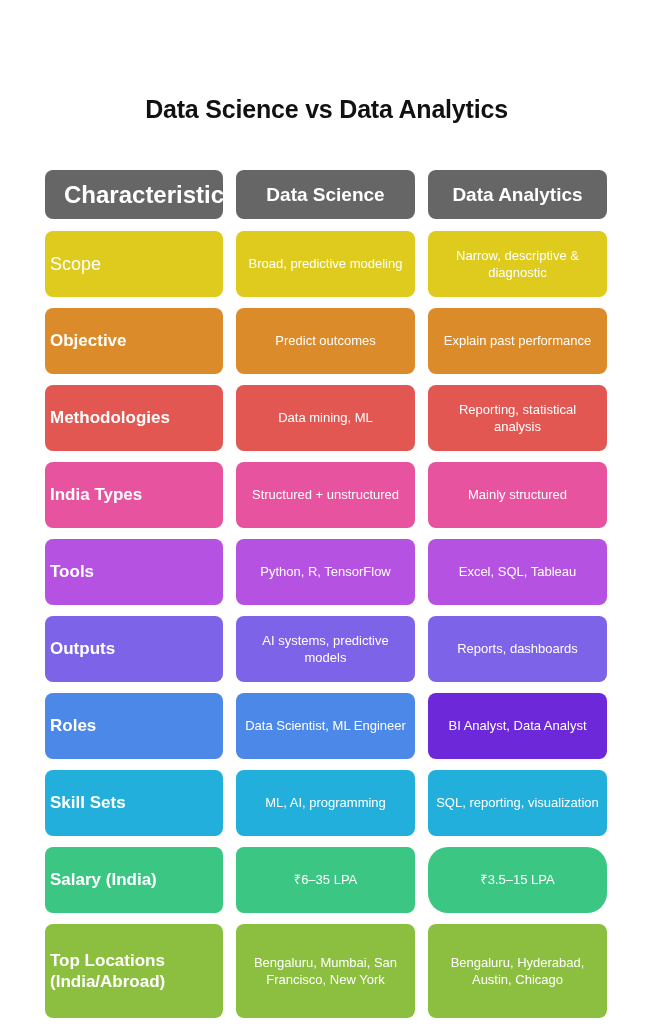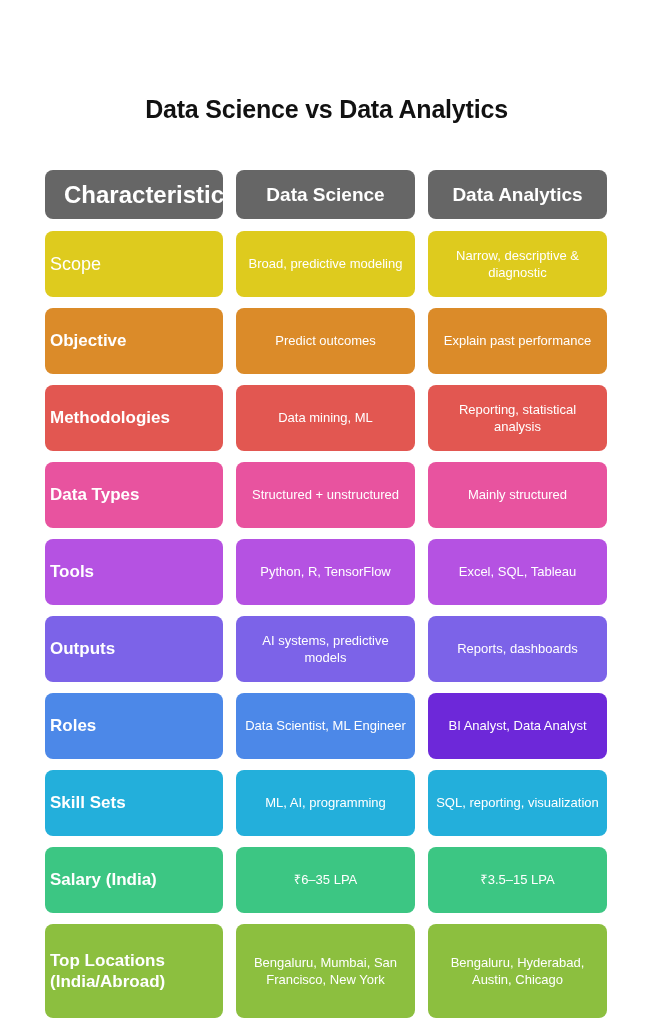--- a/index.html
+++ b/index.html
@@ -77,21 +77,21 @@
         <div class="cell c1 label" style="background: rgb(219, 139, 41);">Objective</div>
         <div class="cell c2" style="background: rgb(219, 139, 41);">Predict outcomes</div>
         <div class="cell c3" style="background: rgb(219, 139, 41);">Explain past performance</div>
       </div>
       <div class="row std">
         <div class="cell c1 label" style="background: rgb(226, 87, 81);">Methodologies</div>
         <div class="cell c2" style="background: rgb(226, 87, 81);">Data mining, ML</div>
         <div class="cell c3" style="background: rgb(226, 87, 81);">Reporting, statistical analysis</div>
       </div>
       <div class="row std">
-        <div class="cell c1 label" style="background: rgb(232, 83, 159);">Data Types</div>
+        <div class="cell c1 label" style="background: rgb(232, 83, 159);">India Types</div>
         <div class="cell c2" style="background: rgb(232, 83, 159);">Structured + unstructured</div>
         <div class="cell c3" style="background: rgb(232, 83, 159);">Mainly structured</div>
       </div>
       <div class="row std">
         <div class="cell c1 label" style="background: rgb(181, 82, 226);">Tools</div>
         <div class="cell c2" style="background: rgb(181, 82, 226);">Python, R, TensorFlow</div>
         <div class="cell c3" style="background: rgb(181, 82, 226);">Excel, SQL, Tableau</div>
       </div>
       <div class="row std">
         <div class="cell c1 label" style="background: rgb(124, 99, 232);">Outputs</div>
@@ -104,21 +104,21 @@
         <div class="cell c3" style="background: #6d28d9;">BI Analyst, Data Analyst</div>
       </div>
       <div class="row std">
         <div class="cell c1 label" style="background: rgb(35, 175, 219);">Skill Sets</div>
         <div class="cell c2" style="background: rgb(35, 175, 219);">ML, AI, programming</div>
         <div class="cell c3" style="background: rgb(35, 175, 219);">SQL, reporting, visualization</div>
       </div>
       <div class="row std">
         <div class="cell c1 label" style="background: rgb(60, 198, 131);">Salary (India)</div>
         <div class="cell c2" style="background: rgb(60, 198, 131);">₹6–35 LPA</div>
-        <div class="cell c3" style="background: rgb(60, 198, 131);">₹3.5–15 LPA</div>
+        <div class="cell c3" style="background: rgb(60, 198, 131); border-radius: 20px;">₹3.5–15 LPA</div>
       </div>
       <div class="row tall">
         <div class="cell c1 label" style="background: rgb(140, 191, 63);">Top Locations (India/Abroad)</div>
         <div class="cell c2" style="background: rgb(140, 191, 63);">Bengaluru, Mumbai, San Francisco, New York</div>
         <div class="cell c3" style="background: rgb(140, 191, 63);">Bengaluru, Hyderabad, Austin, Chicago</div>
       </div>
     </div>
 
 </div>
 

